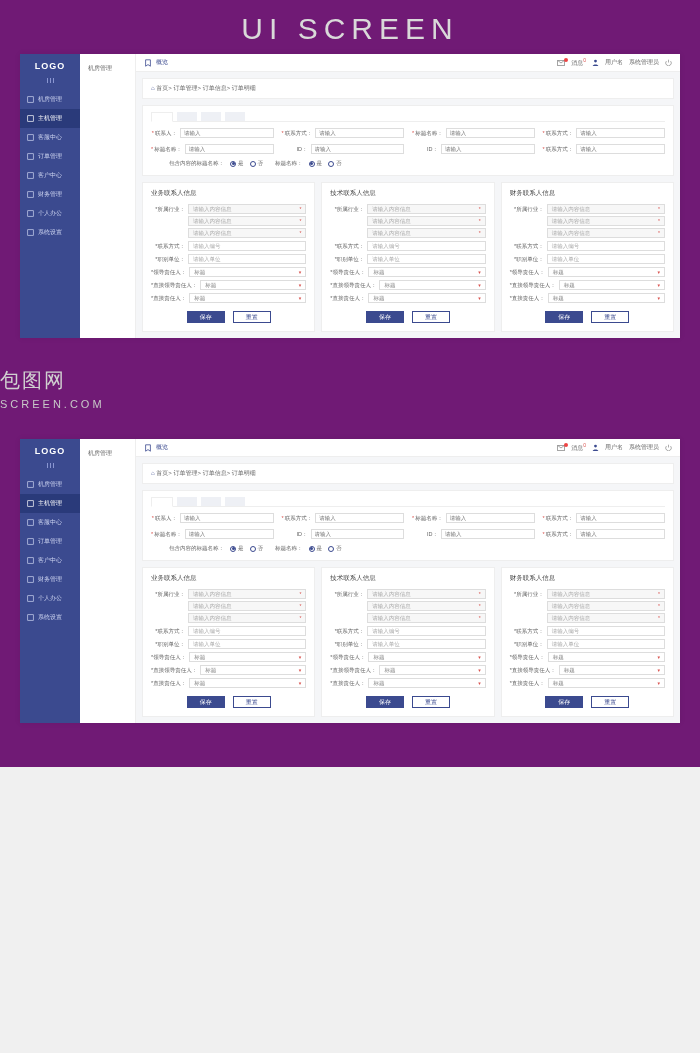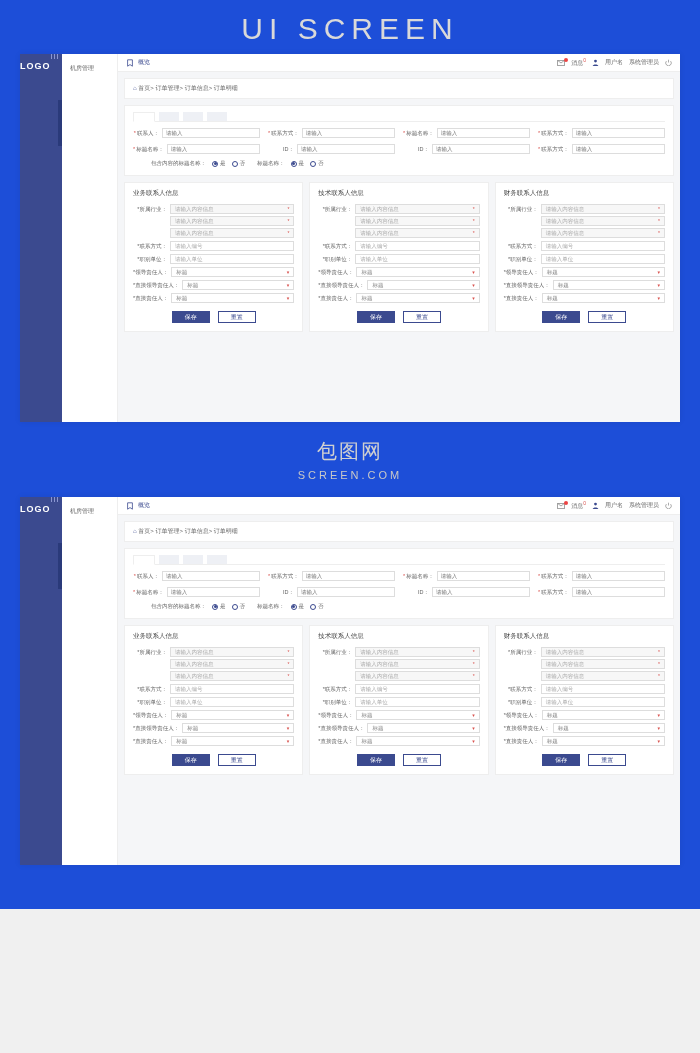--- a/index.html
+++ b/index.html
@@ -1,23 +1,23 @@
 <!DOCTYPE html>
 <html><head>
 <meta charset="utf-8">
 <style>
 *{box-sizing:border-box;margin:0;padding:0;font-family:"Microsoft YaHei",Arial,sans-serif}
 body{background:#f0f0f0;font-size:6px;color:#333}
-.page-bg{background:#1d4ed8;padding:12px 0 30px}
+.page-bg{background:#701a75;padding:12px 0 30px}
 .title-big{font-size:30px;letter-spacing:6px;color:#d9d9d9;text-align:center;font-weight:300;margin-bottom:8px}
-.watermark{text-align:center;margin:16px 0}
+.watermark{text-align:left;margin:29px 0}
 .watermark .logo{font-size:20px;color:#d0d0d0;letter-spacing:2px}
 .watermark .sub{font-size:11px;color:#c8c8c8;letter-spacing:3px;margin-top:4px}
 .app{width:660px;margin:0 auto 14px;background:#fff;display:flex;box-shadow:0 0 6px rgba(0,0,0,.08)}
-.sidebar{width:42px;background:#3b4a8f;color:#cdd4f0;display:flex;flex-direction:row}
+.sidebar{width:60px;background:#3b4a8f;color:#cdd4f0;display:flex;flex-direction:column}
 .brand{height:24px;display:flex;align-items:center;justify-content:center;font-size:9px;font-weight:700;color:#fff;letter-spacing:1px}
 .brand-sub{height:8px;display:flex;justify-content:center;gap:2px;margin-bottom:4px}
 .brand-sub i{width:1px;height:5px;background:#8a96d1}
 .nav-item{display:flex;align-items:center;gap:4px;padding:5px 6px;cursor:pointer;font-size:6px}
 .nav-item.active{background:#2a3a7a;color:#fff}
 .nav-item .ic{width:8px;height:8px;display:inline-flex;align-items:center;justify-content:center}
 .sub-sidebar{width:56px;background:#fff;border-right:1px solid #eee;padding-top:6px}
 .sub-title{font-size:6px;color:#666;padding:4px 8px}
 .sub-item{font-size:6px;color:#555;padding:5px 8px;cursor:pointer}
 .main{flex:1;background:#f5f6f8;display:flex;flex-direction:column}

